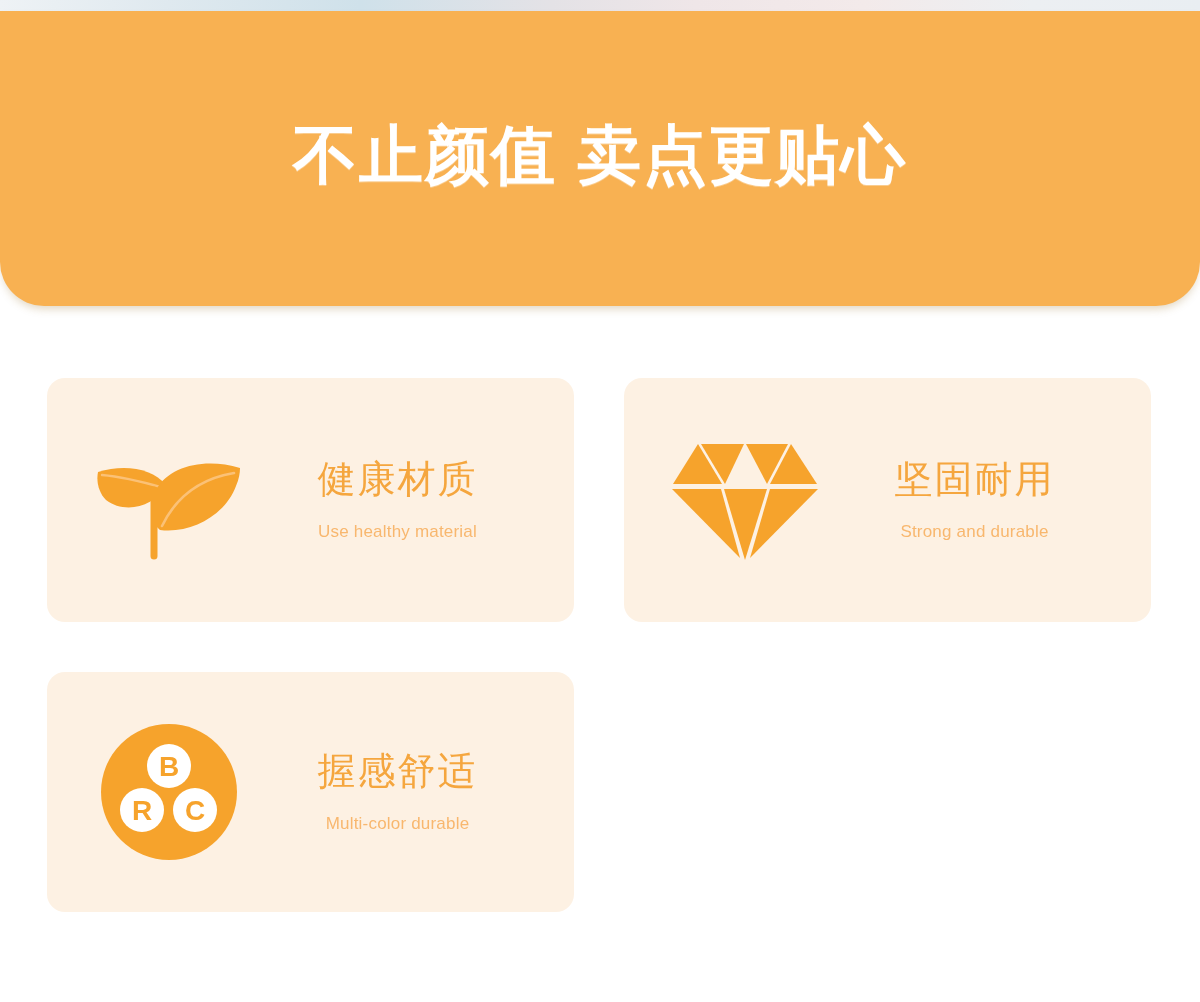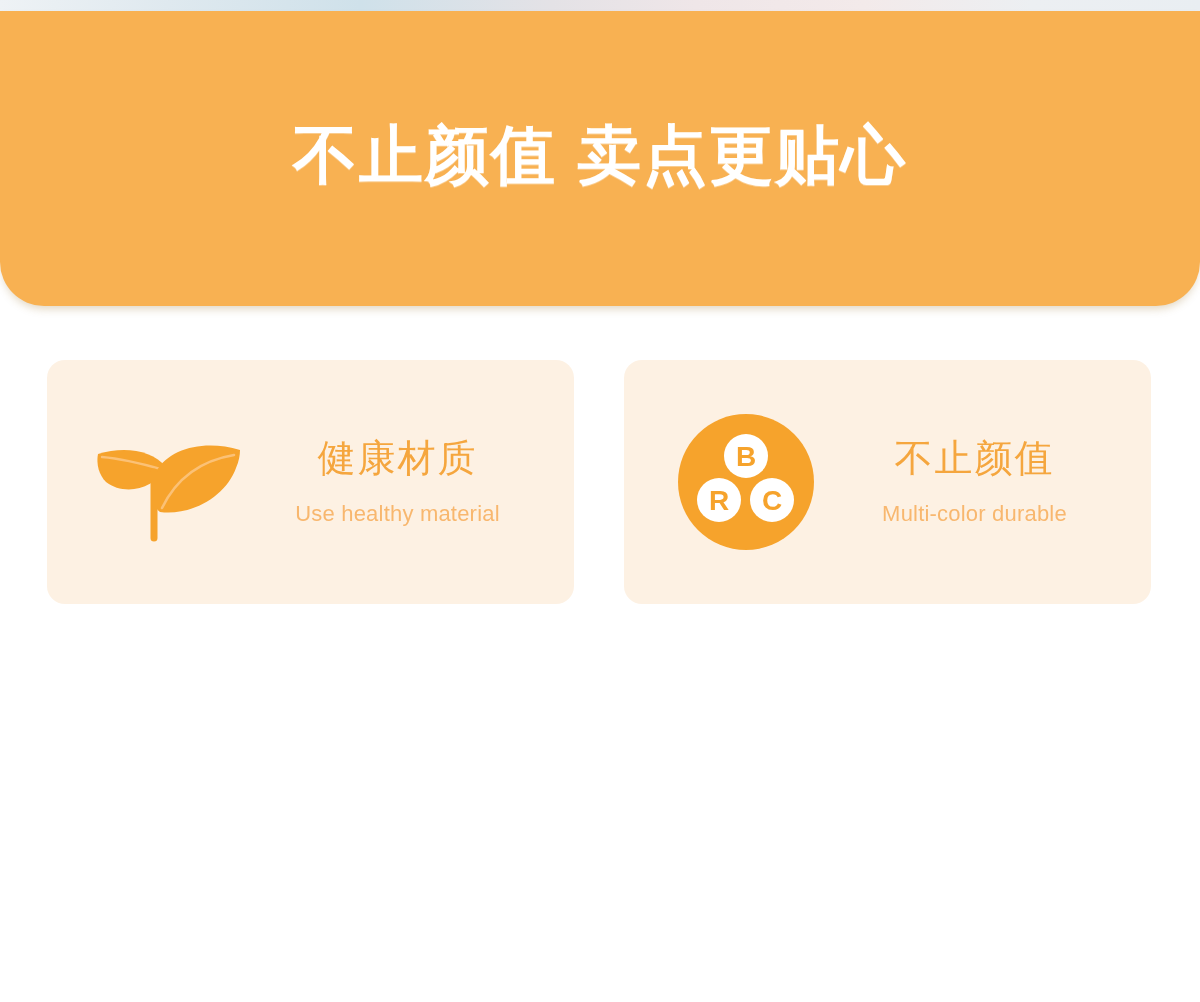--- a/index.html
+++ b/index.html
@@ -32,21 +32,21 @@
     font-weight:bold;
     letter-spacing:2px;
     line-height:1;
     margin-top:-8px;
     white-space:nowrap;
     text-shadow:0 1px 0 rgba(255,255,255,.35);
   }
 
   
   .grid{
-    position:absolute;left:47px;top:360px;
+    position:absolute;left:47px;top:378px;
     width:1103px;
     display:grid;
     grid-template-columns:527px 527px;
     grid-template-rows:244px 240px;
     column-gap:50px;row-gap:50px;
   }
   .card{
     background:#fdf1e3;
     border-radius:18px;
     display:flex;
@@ -70,21 +70,21 @@
   .card-title{
     font-size:38px;
     color:#f5a63e;
     letter-spacing:2px;
     line-height:1.15;
     font-weight:400;
     white-space:nowrap;
   }
   .card-sub{
     margin-top:20px;
-    font-size:22px;
+    font-size:17px;
     color:#f8b76e;
     letter-spacing:.2px;
     white-space:nowrap;
   }
 </style>
 </head>
 <body>
 
 <div class="top-strip"></div>
 
@@ -107,32 +107,58 @@
         <path d="M60 52 C60 76 60 96 60 118" stroke="#f6a32c" stroke-width="7" fill="none" stroke-linecap="round"></path>
       </svg>
     </div>
     <div class="card-text">
       <div class="card-title">健康材质</div>
       <div class="card-sub">Use healthy material</div>
     </div>
   </div>
 
 
+  <div class="card">
+    <div class="card-icon">
+      <svg width="152" height="124" viewBox="0 0 152 124" aria-hidden="true">
+        <g fill="#f6a32c">
+
+          <polygon points="3,46 28,6 52,46"></polygon>
+
+          <polygon points="31,6 74,6 55,46"></polygon>
+
+          <polygon points="76,6 118,6 97,46"></polygon>
+
+          <polygon points="121,6 147,46 100,46"></polygon>
+
+          <polygon points="2,51 51,51 70,120"></polygon>
+
+          <polygon points="54,51 97,51 75,122"></polygon>
+
+          <polygon points="100,51 148,51 80,120"></polygon>
+        </g>
+      </svg>
+    </div>
+    <div class="card-text">
+      <div class="card-title">坚固耐用</div>
+      <div class="card-sub">Strong and durable</div>
+    </div>
+  </div>
 
   <div class="card">
     <div class="card-icon">
       <svg width="140" height="140" viewBox="0 0 140 140" aria-hidden="true">
         <circle cx="70" cy="70" r="68" fill="#f6a32c"></circle>
         <circle cx="70" cy="44" r="22" fill="#ffffff"></circle>
         <circle cx="43" cy="88" r="22" fill="#ffffff"></circle>
         <circle cx="96" cy="88" r="22" fill="#ffffff"></circle>
         <text x="70" y="44" fill="#f6a32c" font-family="Liberation Sans, sans-serif" font-size="28" font-weight="bold" text-anchor="middle" dominant-baseline="central">B</text>
         <text x="43" y="88" fill="#f6a32c" font-family="Liberation Sans, sans-serif" font-size="28" font-weight="bold" text-anchor="middle" dominant-baseline="central">R</text>
         <text x="96" y="88" fill="#f6a32c" font-family="Liberation Sans, sans-serif" font-size="28" font-weight="bold" text-anchor="middle" dominant-baseline="central">C</text>
       </svg>
     </div>
     <div class="card-text">
-      <div class="card-title">不止颜值</div>
+      <div class="card-title">握感舒适</div>
       <div class="card-sub">Multi-color durable</div>
     </div>
   </div>
 
 </div>
 
 </body></html>

